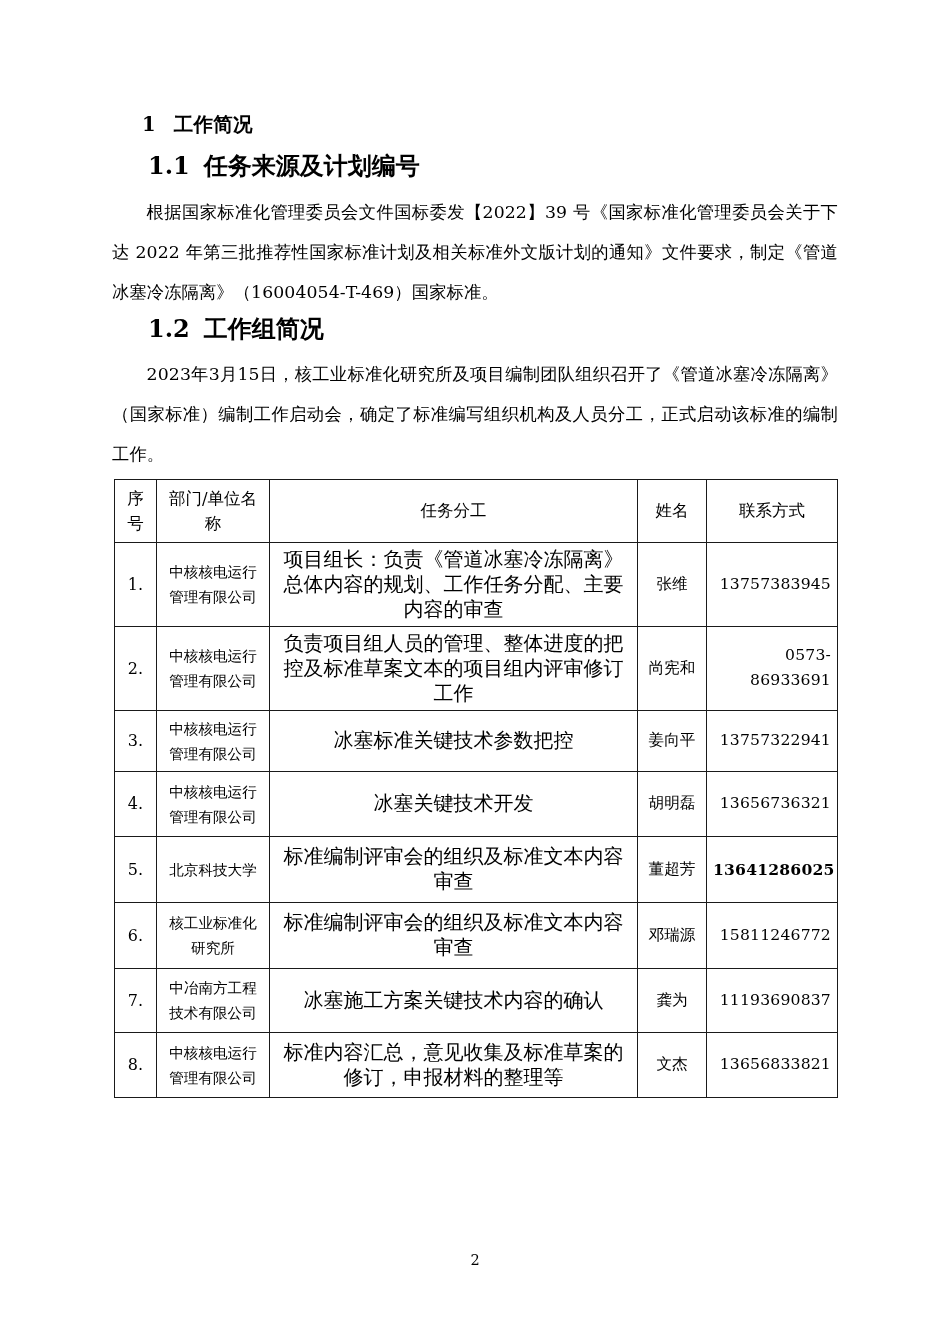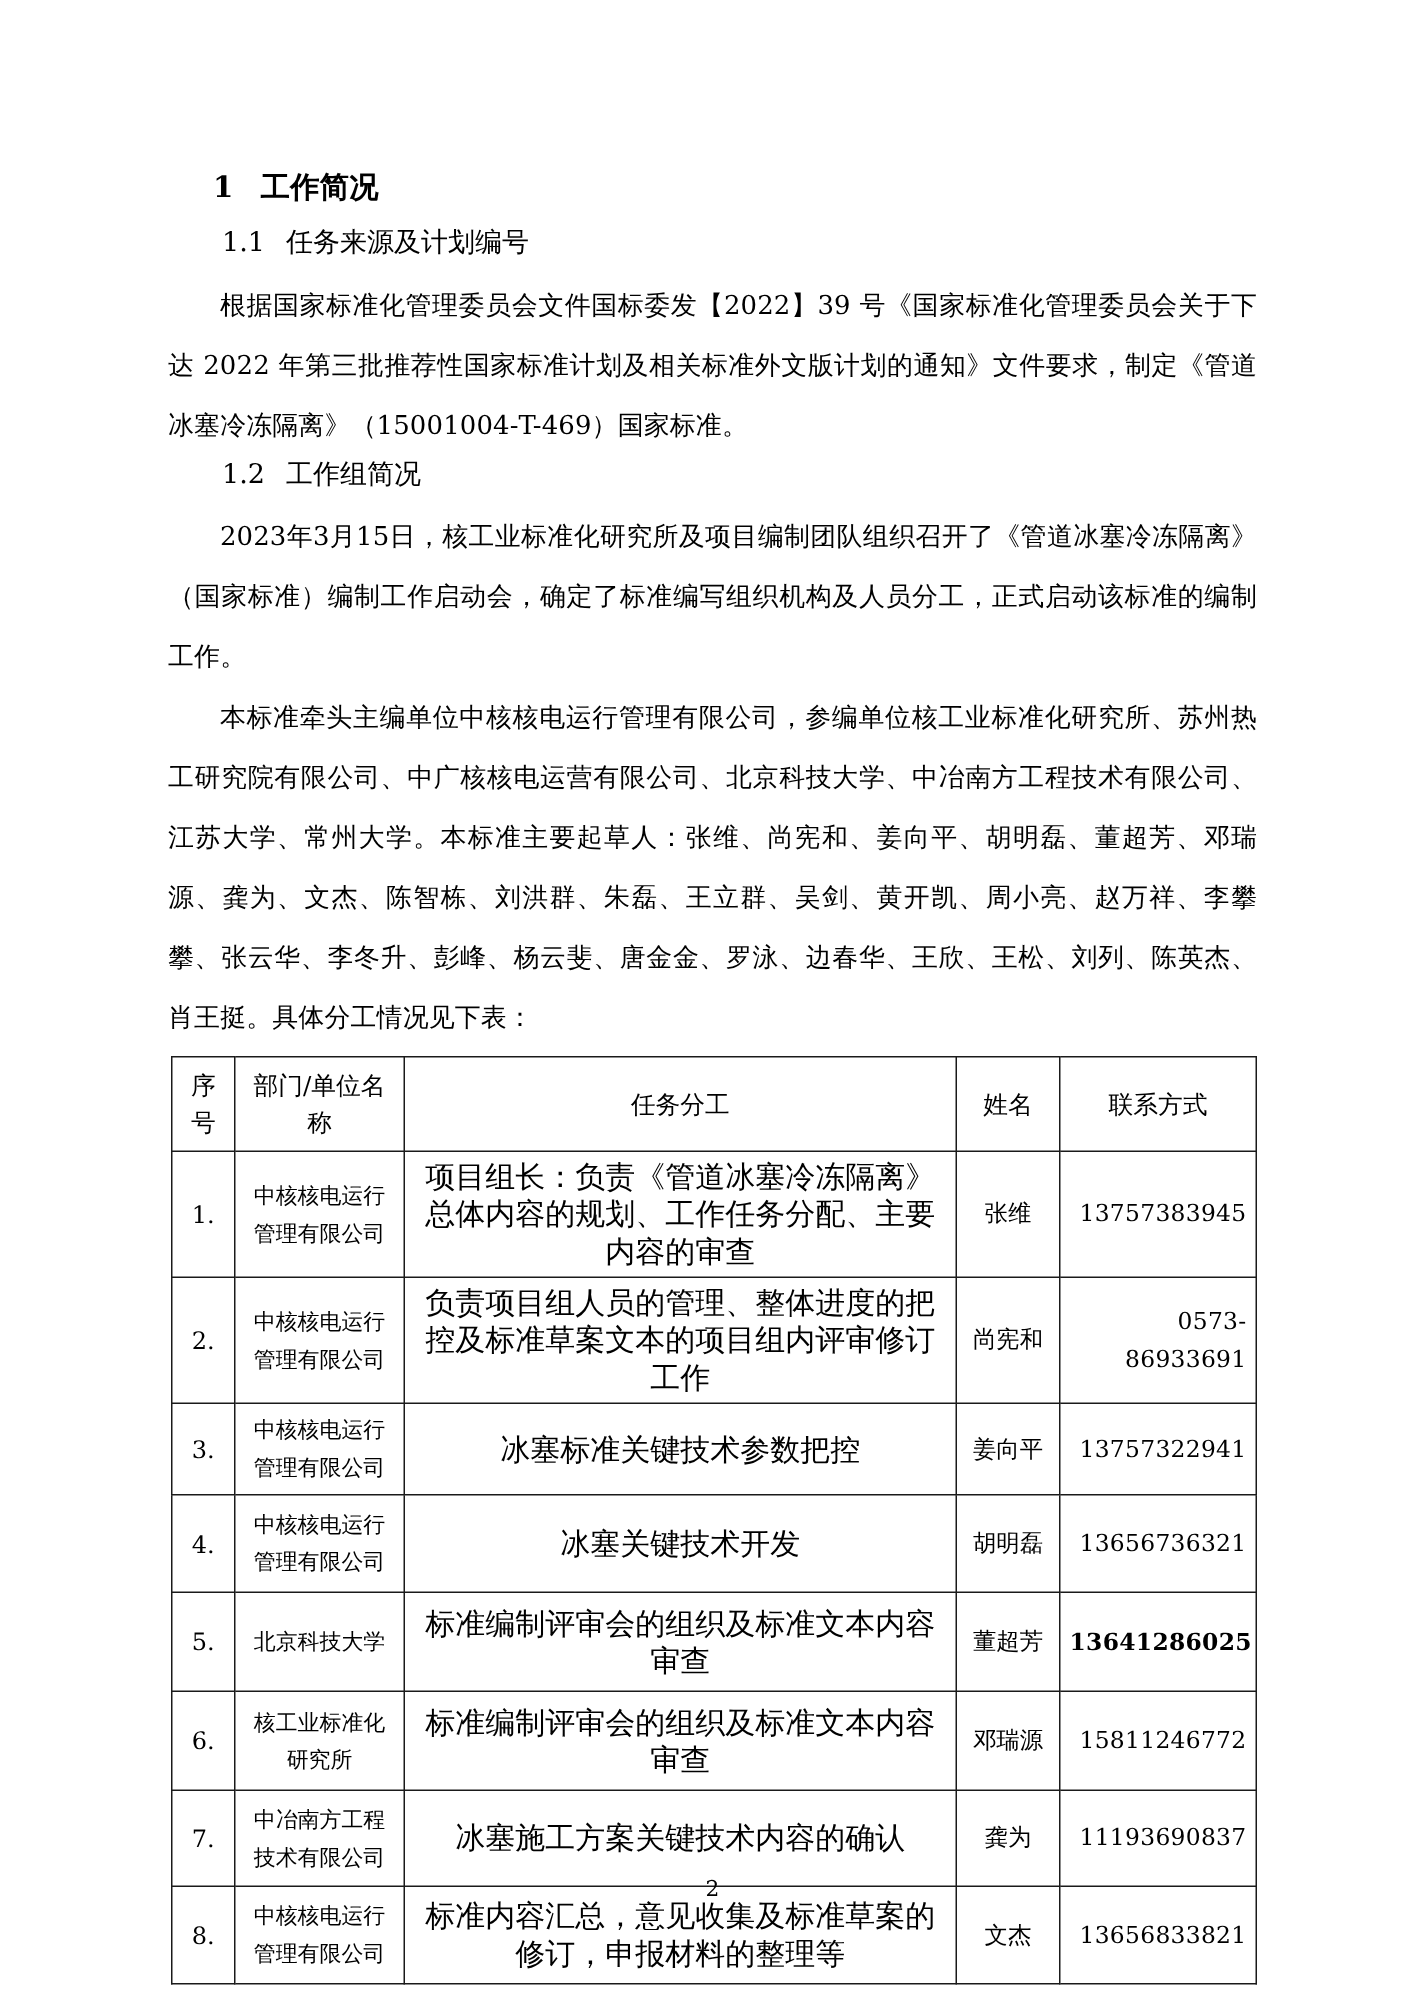--- a/index.html
+++ b/index.html
@@ -27,22 +27,22 @@
   .h1 {
     font-size: 19.5px;
     font-weight: bold;
     letter-spacing: 0.2px;
     margin: 0 0 13px 30px;
     line-height: 1.3;
   }
   .h1 .num { margin-right: 18px; }
 
   .h2 {
-    font-size: 18px;
-    font-weight: normal;
+    font-size: 24px;
+    font-weight: bold;
     margin: 0 0 10px 36px;
     line-height: 1.3;
   }
   .h2 .num { margin-right: 14px; }
 
   
   .para {
     font-size: 17.3px;
     line-height: 40px;
     text-align: justify;
@@ -135,28 +135,27 @@
 <div class="page">
 
   <h1 class="h1">
     <span class="num">1</span><span>工作简况</span>
   </h1>
 
   <h2 class="h2">
     <span class="num">1.1</span><span>任务来源及计划编号</span>
   </h2>
 
-  <p class="para">根据国家标准化管理委员会文件国标委发【2022】39 号《国家标准化管理委员会关于下达 2022 年第三批推荐性国家标准计划及相关标准外文版计划的通知》文件要求，制定《管道冰塞冷冻隔离》（15001004-T-469）国家标准。</p>
+  <p class="para">根据国家标准化管理委员会文件国标委发【2022】39 号《国家标准化管理委员会关于下达 2022 年第三批推荐性国家标准计划及相关标准外文版计划的通知》文件要求，制定《管道冰塞冷冻隔离》（16004054-T-469）国家标准。</p>
 
   <h2 class="h2">
     <span class="num">1.2</span><span>工作组简况</span>
   </h2>
 
   <p class="para">2023年3月15日，核工业标准化研究所及项目编制团队组织召开了《管道冰塞冷冻隔离》（国家标准）编制工作启动会，确定了标准编写组织机构及人员分工，正式启动该标准的编制工作。</p>
-  <p class="para last">本标准牵头主编单位中核核电运行管理有限公司，参编单位核工业标准化研究所、苏州热工研究院有限公司、中广核核电运营有限公司、北京科技大学、中冶南方工程技术有限公司、江苏大学、常州大学。本标准主要起草人：张维、尚宪和、姜向平、胡明磊、董超芳、邓瑞源、龚为、文杰、陈智栋、刘洪群、朱磊、王立群、吴剑、黄开凯、周小亮、赵万祥、李攀攀、张云华、李冬升、彭峰、杨云斐、唐金金、罗泳、边春华、王欣、王松、刘列、陈英杰、肖王挺。具体分工情况见下表：</p>
 
   <div class="tbl-wrap">
     <table class="grid">
       <colgroup>
         <col class="c-seq">
           <col class="c-unit">
           <col class="c-task">
           <col class="c-name">
           <col class="c-phone">
       </colgroup>

